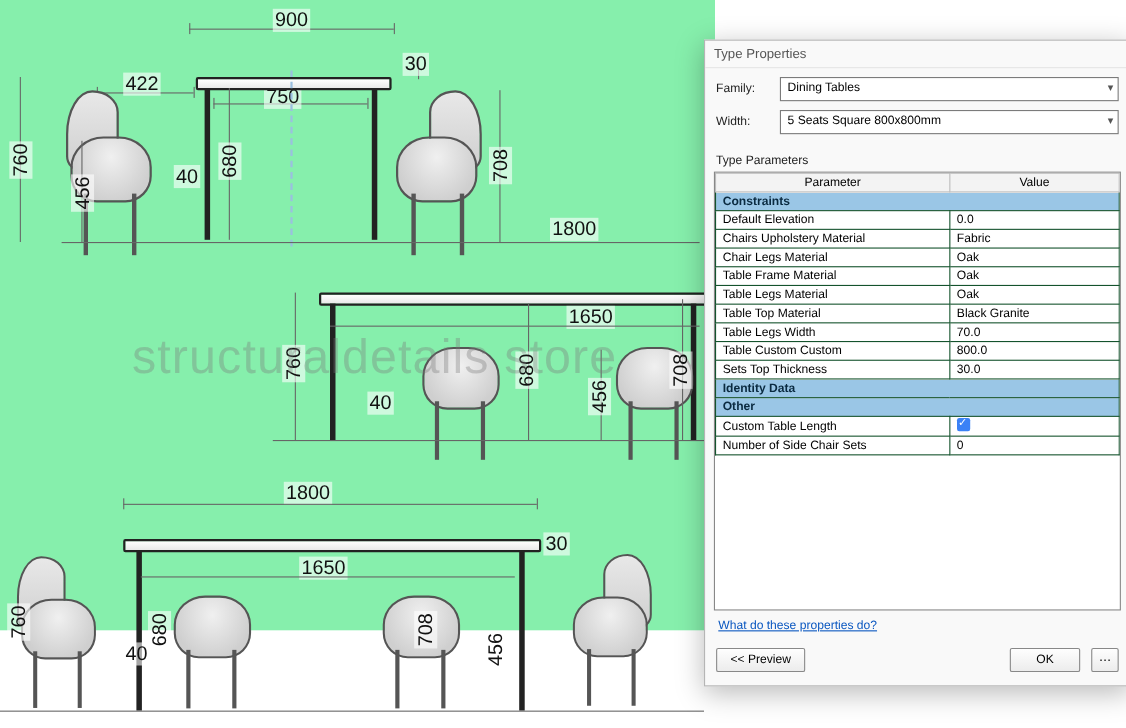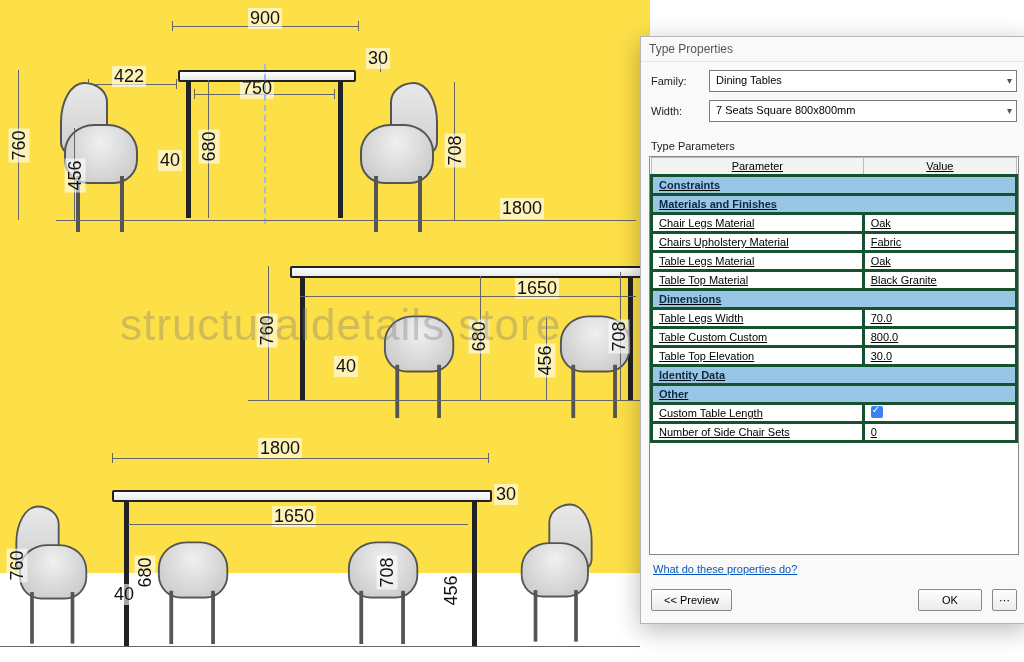--- a/index.html
+++ b/index.html
@@ -14,21 +14,21 @@
     position: relative;
   }
 
   
   .drawing-area {
     position: absolute;
     left: 0;
     top: 0;
     width: 650px;
     height: 573px;
-    background: #fde047;
+    background: #86efac;
   }
 
   .dim {
     position: absolute;
     font-size: 18px;
     color: #111;
     background: rgba(255,255,255,.6);
     padding: 0 2px;
   }
 
@@ -178,31 +178,30 @@
     flex: 1;
     margin: 2px 8px;
     border: 1px solid #888;
     background: #fff;
     overflow: hidden;
     font-size: 11px;
   }
   .tp-grid table {
     width: 100%;
     border-collapse: collapse;
-    text-decoration: underline;
   }
   .tp-grid th {
     background: #f3f3f3;
     font-weight: normal;
     border: 1px solid #bbb;
     padding: 2px 4px;
     text-align: center;
   }
   .tp-grid td {
-    border: 3px solid #14532d;
+    border: 1px solid #14532d;
     padding: 1px 6px;
     height: 14px;
     white-space: nowrap;
     overflow: hidden;
   }
   .tp-grid .group td {
     background: #9ac6e6;
     font-weight: bold;
     color: #0a2a40;
   }
@@ -393,70 +392,72 @@
 <div class="tp-dialog">
   <div class="tp-titlebar">Type Properties</div>
 
   <div class="tp-top">
     <div class="tp-row">
       <label>Family:</label>
       <div class="tp-select">Dining Tables</div>
     </div>
     <div class="tp-row">
       <label>Width:</label>
-      <div class="tp-select">7 Seats Square 800x800mm</div>
+      <div class="tp-select">5 Seats Square 800x800mm</div>
     </div>
   </div>
 
   <div class="tp-section-label">Type Parameters</div>
 
   <div class="tp-grid">
     <table>
       <thead>
         <tr>
           <th class="pcol">Parameter</th>
           <th>Value</th>
         </tr>
       </thead>
       <tbody id="tp-body">
           <tr class="group">
             <td colspan="2">Constraints</td>
           </tr>
-          <tr class="group">
-            <td colspan="2">Materials and Finishes</td>
+          <tr>
+            <td>Default Elevation</td>
+            <td>0.0</td>
+          </tr>
+          <tr>
+            <td>Chairs Upholstery Material</td>
+            <td>Fabric</td>
           </tr>
           <tr>
             <td>Chair Legs Material</td>
             <td>Oak</td>
           </tr>
           <tr>
-            <td>Chairs Upholstery Material</td>
-            <td>Fabric</td>
+            <td>Table Frame Material</td>
+            <td>Oak</td>
           </tr>
           <tr>
             <td>Table Legs Material</td>
             <td>Oak</td>
           </tr>
           <tr>
             <td>Table Top Material</td>
             <td>Black Granite</td>
           </tr>
-          <tr class="group">
-            <td colspan="2">Dimensions</td>
-          </tr>
           <tr>
             <td>Table Legs Width</td>
             <td>70.0</td>
           </tr>
           <tr>
             <td>Table Custom Custom</td>
             <td>800.0</td>
           </tr>
           <tr>
-            <td>Table Top Elevation</td>
+            <td>Sets Top Thickness</td>
             <td>30.0</td>
           </tr>
           <tr class="group">
             <td colspan="2">Identity Data</td>
           </tr>
           <tr class="group">
             <td colspan="2">Other</td>
           </tr>
           <tr>
             <td>Custom Table Length</td>

